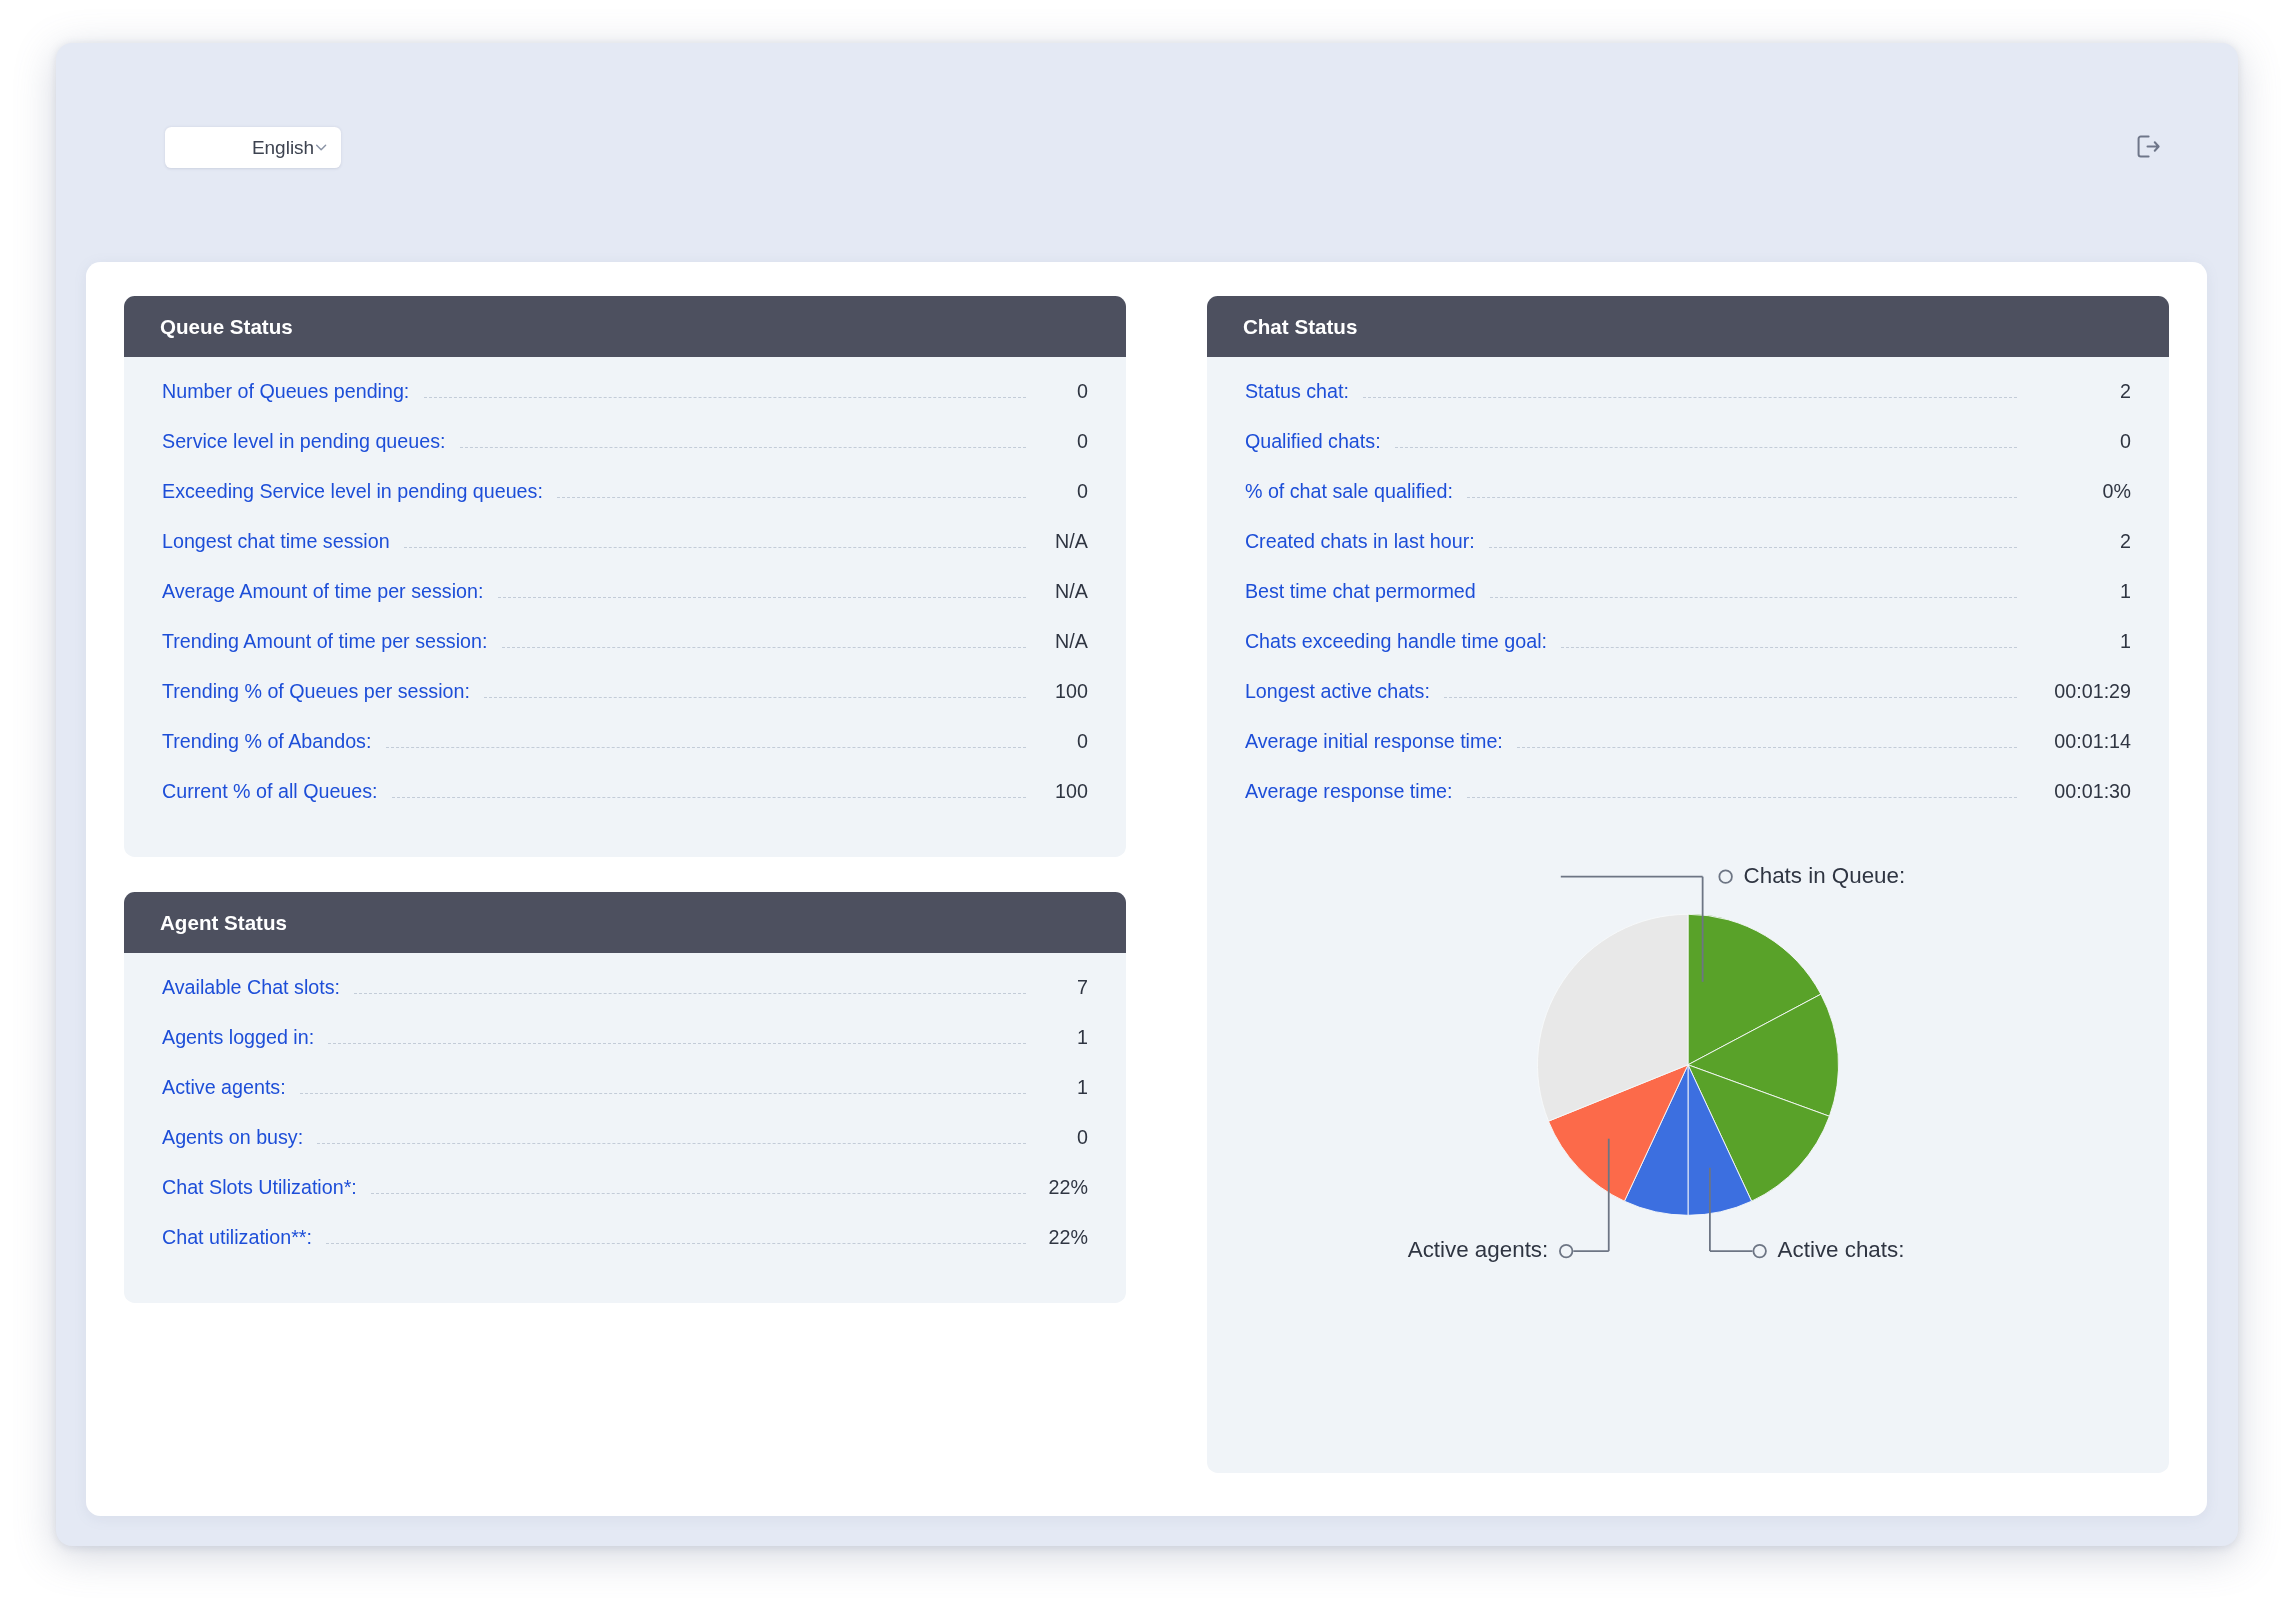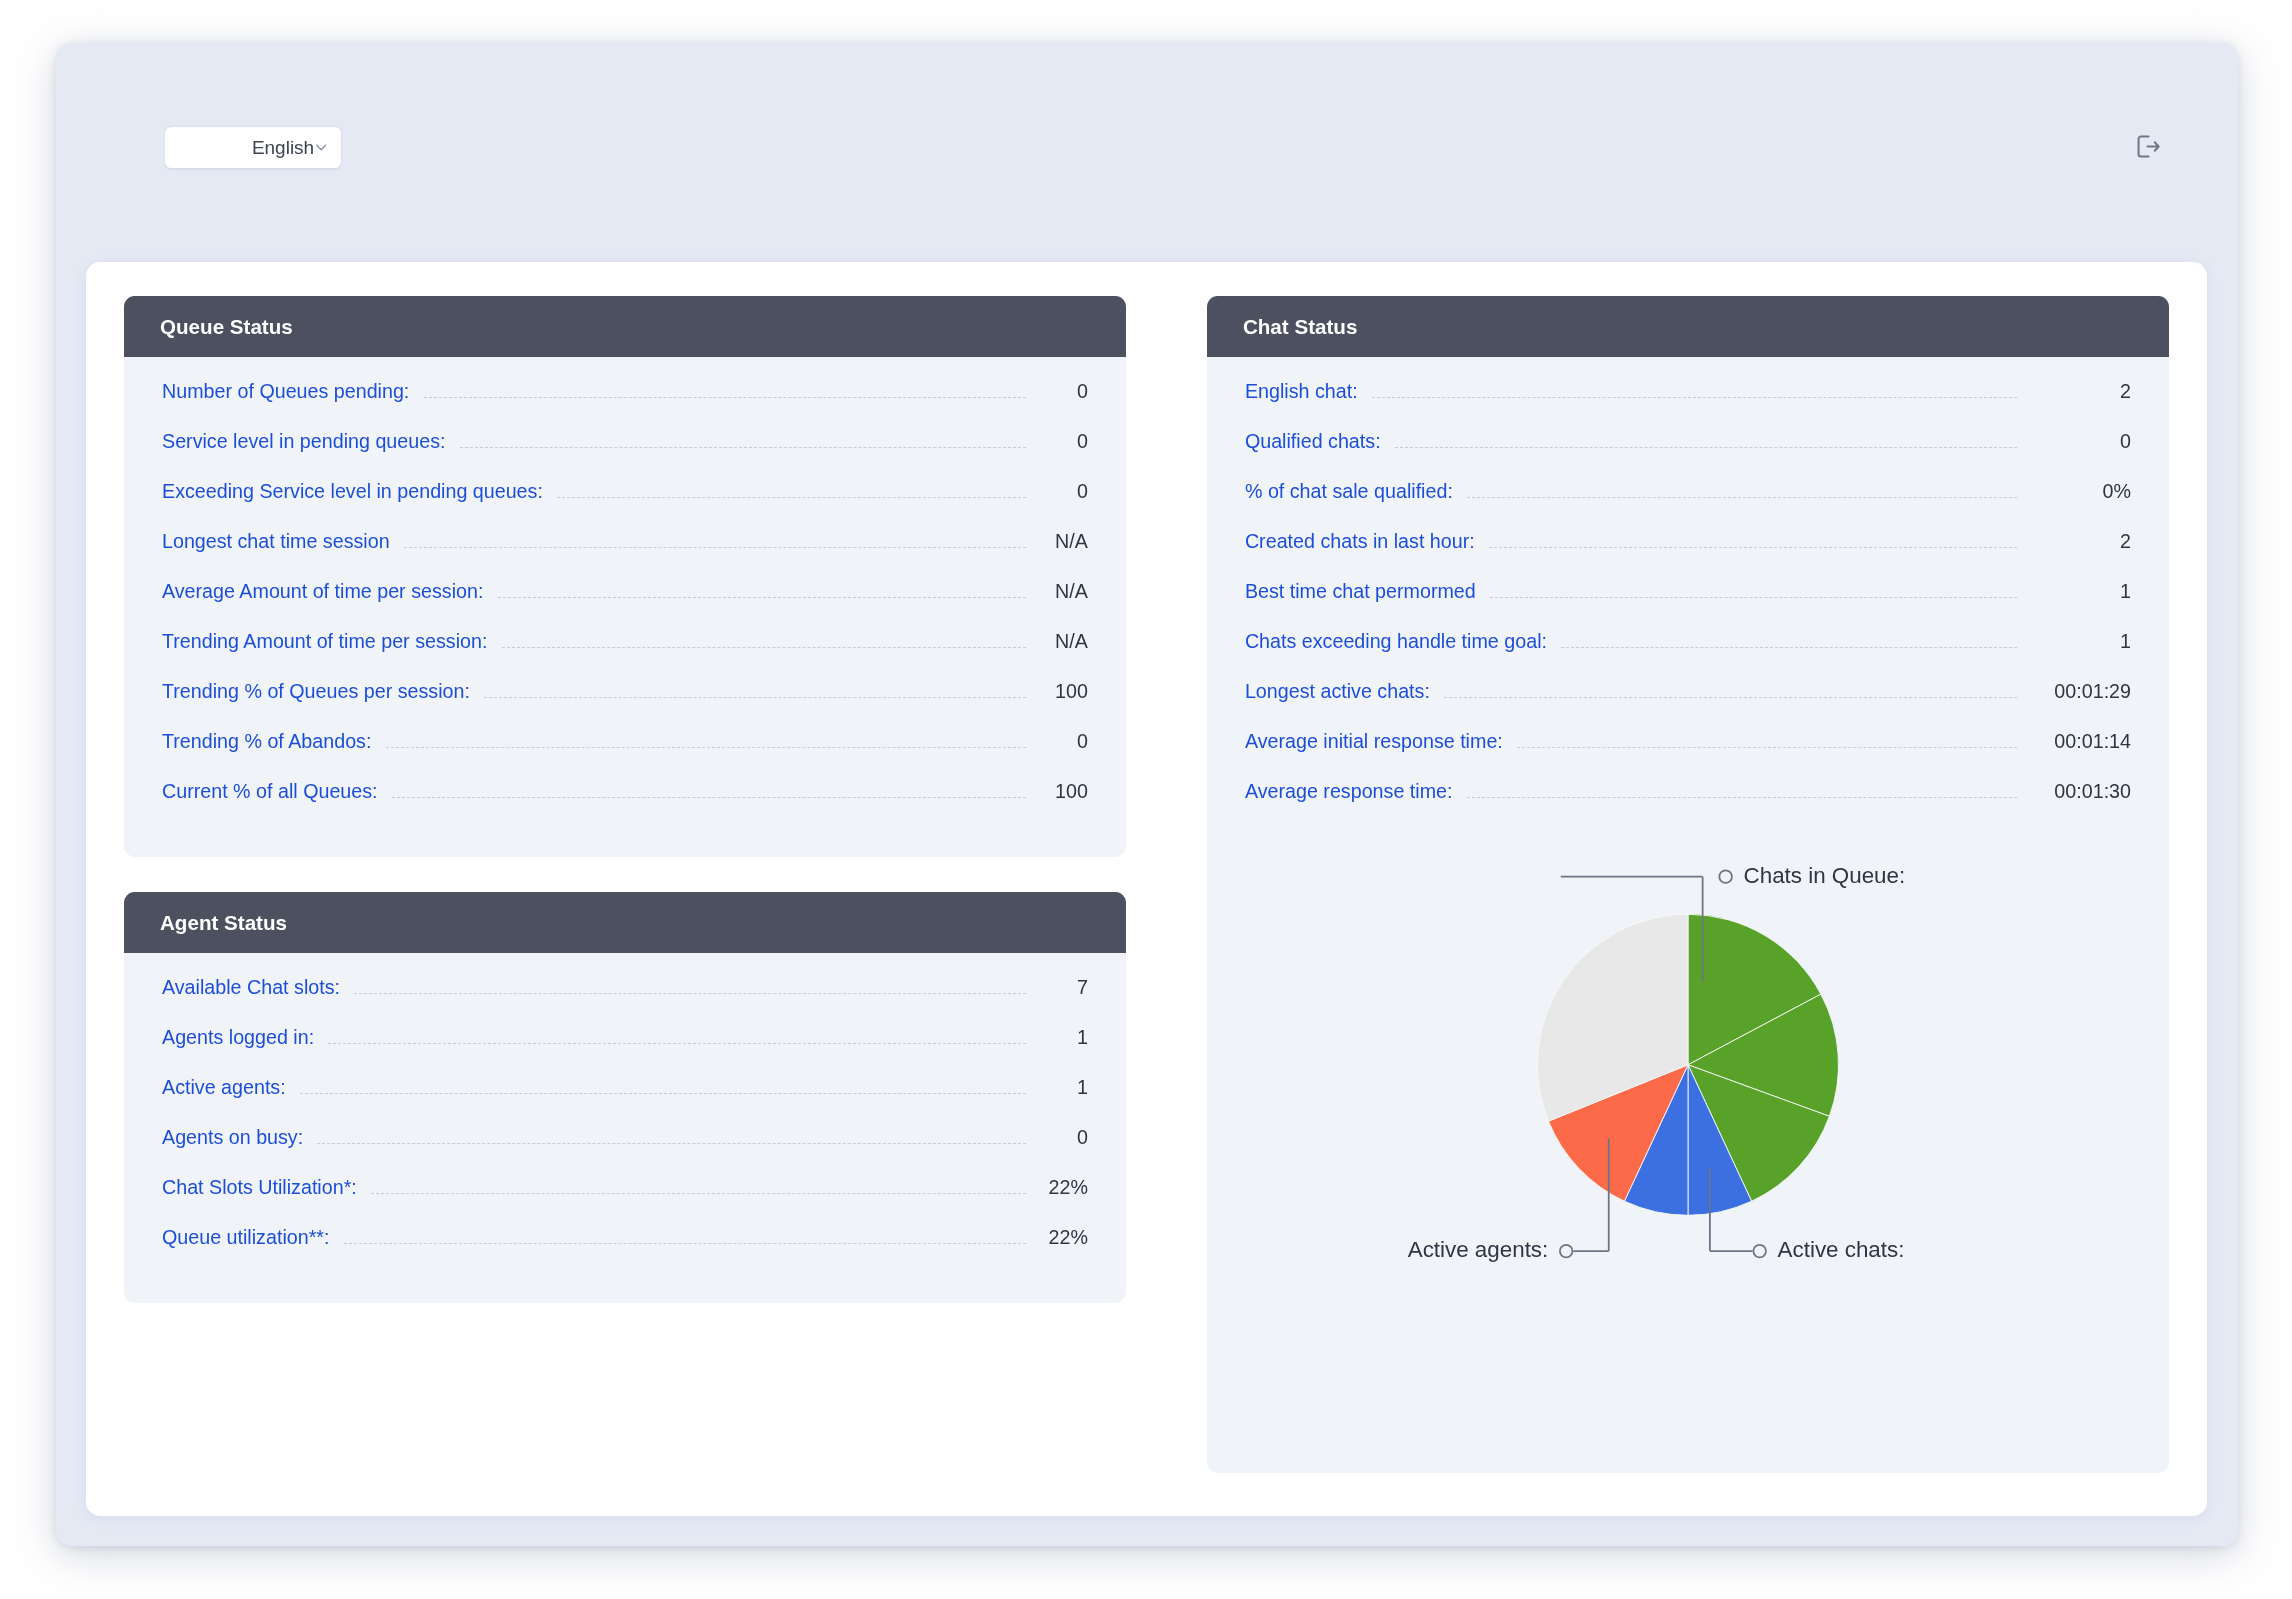--- a/index.html
+++ b/index.html
@@ -309,39 +309,39 @@
               <span class="label">Agents on busy:</span>
               <span class="leader"></span>
               <span class="value">0</span>
             </div>
             <div class="row narrow-val">
               <span class="label">Chat Slots Utilization*:</span>
               <span class="leader"></span>
               <span class="value">22%</span>
             </div>
             <div class="row narrow-val">
-              <span class="label">Queue utilization**:</span>
+              <span class="label">Chat utilization**:</span>
               <span class="leader"></span>
               <span class="value">22%</span>
             </div>
 
           </div>
         </div>
 
       </div>
 
       <div class="col-right">
         <div class="panel panel-right">
           <div class="panel-head">
             <span class="title">Chat Status</span>
           </div>
           <div class="panel-body" style="display:flex;flex-direction:column;">
             <div>
               <div class="row wide-val">
-                <span class="label">English chat:</span>
+                <span class="label">Status chat:</span>
                 <span class="leader"></span>
                 <span class="value">2</span>
               </div>
               <div class="row wide-val">
                 <span class="label">Qualified chats:</span>
                 <span class="leader"></span>
                 <span class="value">0</span>
               </div>
               <div class="row wide-val">
                 <span class="label">% of chat sale qualified:</span>

